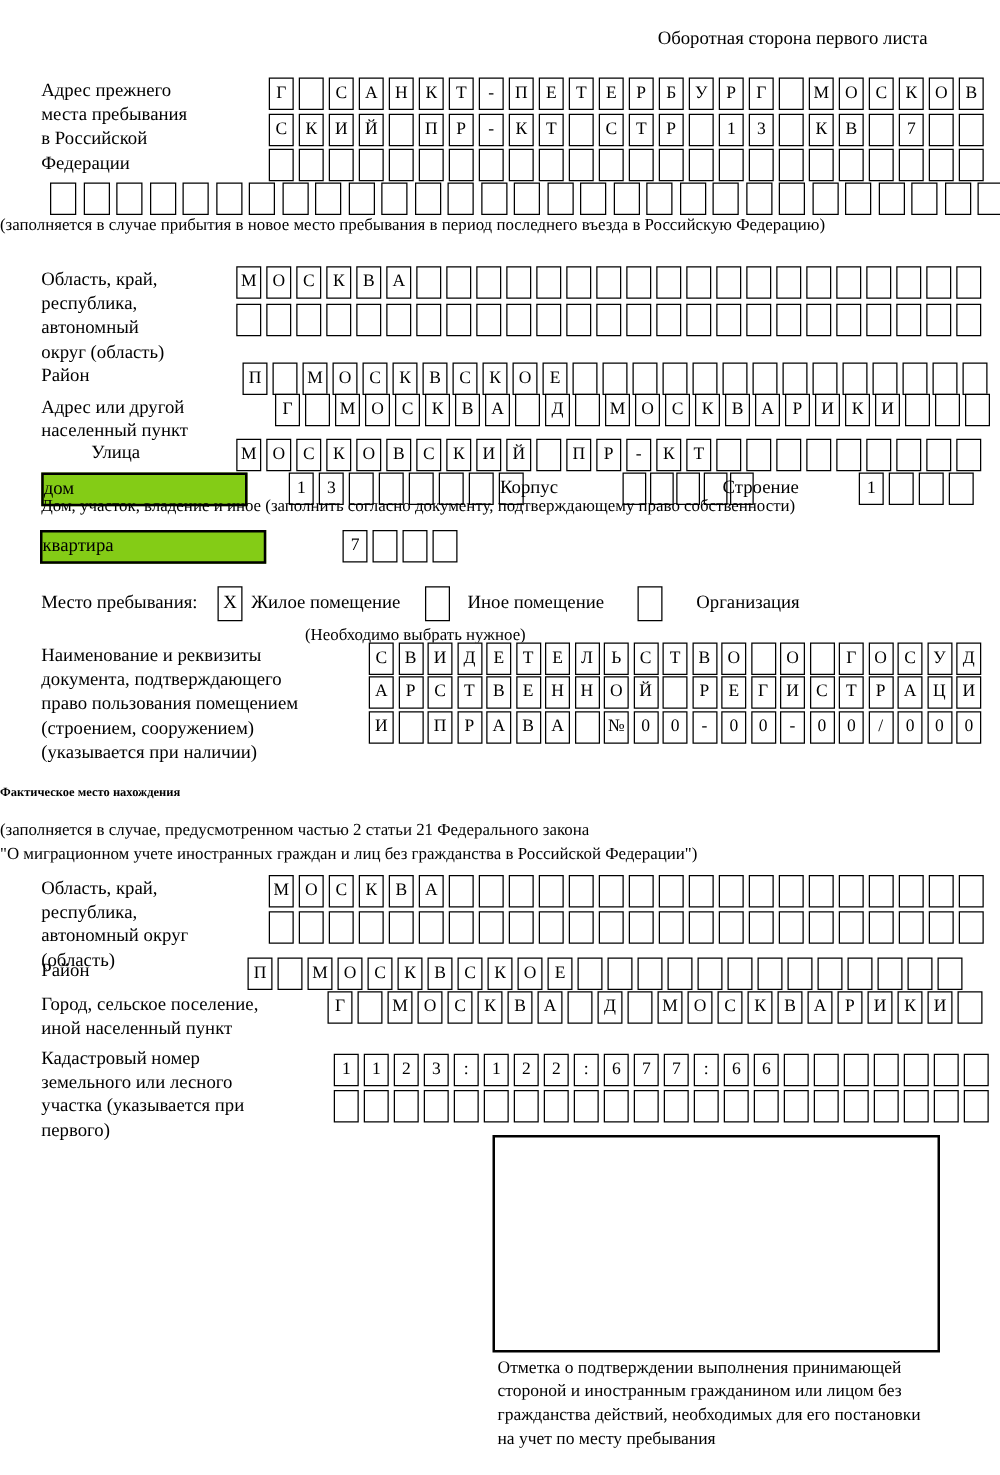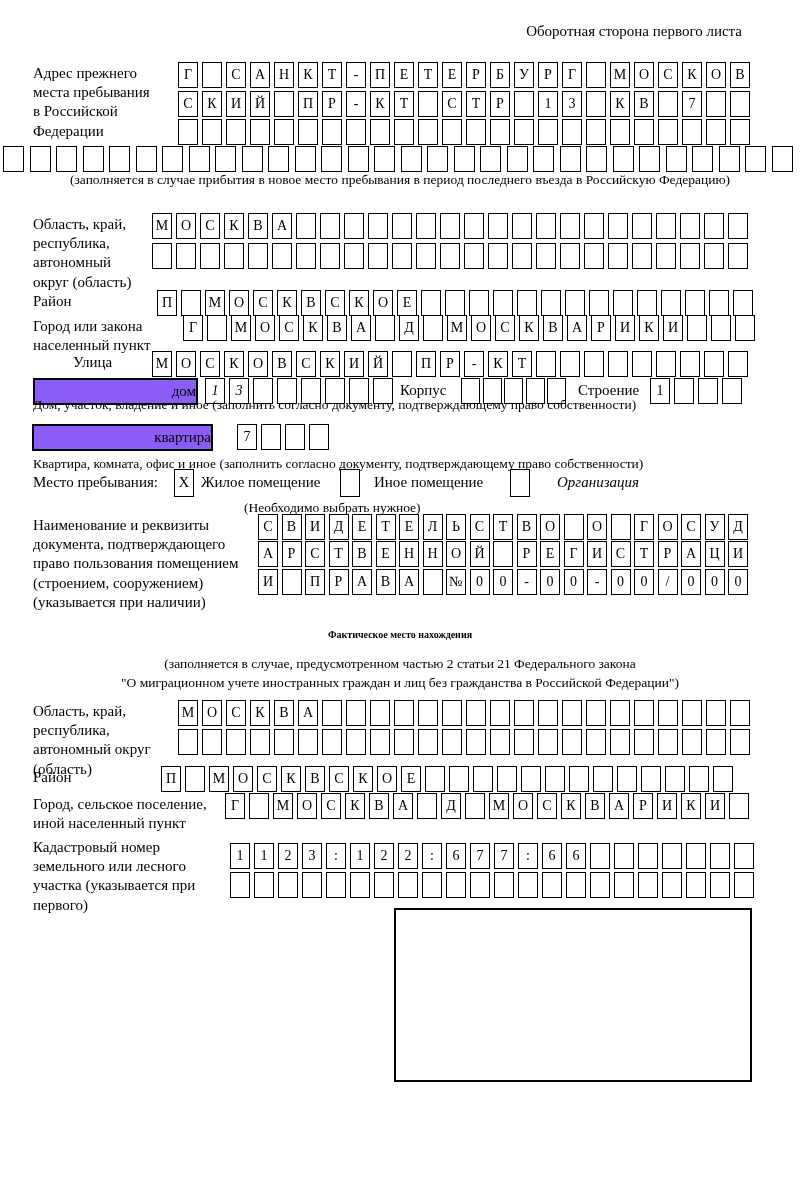--- a/index.html
+++ b/index.html
@@ -1,31 +1,31 @@
 <!DOCTYPE html>
 <html><head>
 <meta charset="utf-8">
 <style>
   html,body{margin:0;padding:0;background:#fff;}
   .page{position:relative;width:800px;height:1180px;background:#fff;color:#000;
         font-family:"Liberation Serif",serif;overflow:hidden;}
   .txt{position:absolute;font-size:15px;line-height:1.28;}
   .small{font-size:13.5px;}
   .bold{font-weight:bold;}
-  .center{text-align:center;}
+  .center{}
   .right{text-align:right;}
-  .boxrow{position:absolute;white-space:nowrap;}
+  .boxrow{position:absolute;white-space:nowrap;margin-left:37px;}
   .cell{display:inline-block;box-sizing:border-box;width:20px;height:26px;
         border:1.5px solid #000;margin-right:4px;text-align:center;
         font-size:14px;line-height:23px;vertical-align:top;background:#fff;}
   .boxrow.wide .cell{width:21px;margin-right:5.5px;}
   .boxrow.narrow .cell{margin-right:3.5px;}
   .boxrow.tight .cell{width:19px;margin-right:2.5px;}
   .labelbox{position:absolute;box-sizing:border-box;border:2px solid #000;height:27px;
-        text-align:right;font-size:15px;line-height:23px;background:#8b5cf6;}
+        text-align:left;font-size:15px;line-height:23px;background:#84cc16;}
   .checkcell{position:absolute;box-sizing:border-box;width:20px;height:28px;
         border:1.5px solid #000;text-align:center;font-size:15px;line-height:25px;background:#fff;}
   .markbox{position:absolute;box-sizing:border-box;border:2px solid #000;background:#fff;}
 </style>
 </head>
 <body>
 
 <div class="page">
 
   <div class="txt" style="top:64px;left:33px;width:122px;">Адрес прежнего места пребывания в Российской Федерации</div>
@@ -38,45 +38,44 @@
   <div class="txt small center" style="top:171px;left:0;width:800px;">(заполняется в случае прибытия в новое место пребывания в период последнего въезда в Российскую Федерацию)</div>
 
 
   <div class="txt" style="top:215px;left:33px;width:116px;">Область, край, республика, автономный округ (область)</div>
   <div class="boxrow" style="top:213px;left:152px;"><span class="cell">М</span><span class="cell">О</span><span class="cell">С</span><span class="cell">К</span><span class="cell">В</span><span class="cell">А</span><span class="cell"></span><span class="cell"></span><span class="cell"></span><span class="cell"></span><span class="cell"></span><span class="cell"></span><span class="cell"></span><span class="cell"></span><span class="cell"></span><span class="cell"></span><span class="cell"></span><span class="cell"></span><span class="cell"></span><span class="cell"></span><span class="cell"></span><span class="cell"></span><span class="cell"></span><span class="cell"></span><span class="cell"></span></div>
   <div class="boxrow" style="top:243px;left:152px;"><span class="cell"></span><span class="cell"></span><span class="cell"></span><span class="cell"></span><span class="cell"></span><span class="cell"></span><span class="cell"></span><span class="cell"></span><span class="cell"></span><span class="cell"></span><span class="cell"></span><span class="cell"></span><span class="cell"></span><span class="cell"></span><span class="cell"></span><span class="cell"></span><span class="cell"></span><span class="cell"></span><span class="cell"></span><span class="cell"></span><span class="cell"></span><span class="cell"></span><span class="cell"></span><span class="cell"></span><span class="cell"></span></div>
 
   <div class="txt" style="top:292px;left:33px;">Район</div>
   <div class="boxrow" style="top:290px;left:157px;"><span class="cell">П</span><span class="cell"></span><span class="cell">М</span><span class="cell">О</span><span class="cell">С</span><span class="cell">К</span><span class="cell">В</span><span class="cell">С</span><span class="cell">К</span><span class="cell">О</span><span class="cell">Е</span><span class="cell"></span><span class="cell"></span><span class="cell"></span><span class="cell"></span><span class="cell"></span><span class="cell"></span><span class="cell"></span><span class="cell"></span><span class="cell"></span><span class="cell"></span><span class="cell"></span><span class="cell"></span><span class="cell"></span><span class="cell"></span></div>
 
-  <div class="txt" style="top:317px;left:33px;width:150px;">Город или закона населенный пункт</div>
+  <div class="txt" style="top:317px;left:33px;width:150px;">Адрес или другой населенный пункт</div>
   <div class="boxrow" style="top:315px;left:183px;"><span class="cell">Г</span><span class="cell"></span><span class="cell">М</span><span class="cell">О</span><span class="cell">С</span><span class="cell">К</span><span class="cell">В</span><span class="cell">А</span><span class="cell"></span><span class="cell">Д</span><span class="cell"></span><span class="cell">М</span><span class="cell">О</span><span class="cell">С</span><span class="cell">К</span><span class="cell">В</span><span class="cell">А</span><span class="cell">Р</span><span class="cell">И</span><span class="cell">К</span><span class="cell">И</span><span class="cell"></span><span class="cell"></span><span class="cell"></span></div>
 
   <div class="txt" style="top:353px;left:33px;margin-left:40px;">Улица</div>
   <div class="boxrow" style="top:351px;left:152px;"><span class="cell">М</span><span class="cell">О</span><span class="cell">С</span><span class="cell">К</span><span class="cell">О</span><span class="cell">В</span><span class="cell">С</span><span class="cell">К</span><span class="cell">И</span><span class="cell">Й</span><span class="cell"></span><span class="cell">П</span><span class="cell">Р</span><span class="cell">-</span><span class="cell">К</span><span class="cell">Т</span><span class="cell"></span><span class="cell"></span><span class="cell"></span><span class="cell"></span><span class="cell"></span><span class="cell"></span><span class="cell"></span><span class="cell"></span><span class="cell"></span></div>
 
   <div class="labelbox" style="top:378px;left:33px;width:165px;">дом</div>
-  <div class="boxrow" style="top:378px;left:205px;font-style:italic;"><span class="cell">1</span><span class="cell">3</span><span class="cell"></span><span class="cell"></span><span class="cell"></span><span class="cell"></span><span class="cell"></span><span class="cell"></span></div>
+  <div class="boxrow" style="top:378px;left:194px;"><span class="cell">1</span><span class="cell">3</span><span class="cell"></span><span class="cell"></span><span class="cell"></span><span class="cell"></span><span class="cell"></span><span class="cell"></span></div>
   <div class="txt" style="top:381px;left:400px;">Корпус</div>
   <div class="boxrow tight" style="top:378px;left:461px;"><span class="cell"></span><span class="cell"></span><span class="cell"></span><span class="cell"></span><span class="cell"></span></div>
   <div class="txt" style="top:381px;left:578px;">Строение</div>
   <div class="boxrow" style="top:378px;left:650px;"><span class="cell">1</span><span class="cell"></span><span class="cell"></span><span class="cell"></span></div>
   <div class="txt small" style="top:396px;left:33px;width:760px;">Дом, участок, владение и иное (заполнить согласно документу, подтверждающему право собственности)</div>
 
   <div class="labelbox" style="top:424px;left:32px;width:181px;">квартира</div>
   <div class="boxrow" style="top:424px;left:237px;"><span class="cell">7</span><span class="cell"></span><span class="cell"></span><span class="cell"></span></div>
-  <div class="txt small" style="top:455px;left:33px;width:760px;">Квартира, комната, офис и иное (заполнить согласно документу, подтверждающему право собственности)</div>
 
   <div class="txt" style="top:473px;left:33px;">Место пребывания:</div>
   <div class="checkcell" style="top:469px;left:174px;">X</div>
   <div class="txt" style="top:473px;left:201px;">Жилое помещение</div>
   <div class="checkcell" style="top:469px;left:340px;"></div>
   <div class="txt" style="top:473px;left:374px;">Иное помещение</div>
   <div class="checkcell" style="top:469px;left:510px;"></div>
-  <div class="txt" style="top:473px;left:557px;font-style:italic;">Организация</div>
+  <div class="txt" style="top:473px;left:557px;">Организация</div>
   <div class="txt small" style="top:499px;left:244px;">(Необходимо выбрать нужное)</div>
 
   <div class="txt" style="top:516px;left:33px;width:208px;">Наименование и реквизиты документа, подтверждающего право пользования помещением (строением, сооружением) (указывается при наличии)</div>
   <div class="boxrow narrow" style="top:514px;left:258px;"><span class="cell">С</span><span class="cell">В</span><span class="cell">И</span><span class="cell">Д</span><span class="cell">Е</span><span class="cell">Т</span><span class="cell">Е</span><span class="cell">Л</span><span class="cell">Ь</span><span class="cell">С</span><span class="cell">Т</span><span class="cell">В</span><span class="cell">О</span><span class="cell"></span><span class="cell">О</span><span class="cell"></span><span class="cell">Г</span><span class="cell">О</span><span class="cell">С</span><span class="cell">У</span><span class="cell">Д</span></div>
   <div class="boxrow narrow" style="top:541px;left:258px;"><span class="cell">А</span><span class="cell">Р</span><span class="cell">С</span><span class="cell">Т</span><span class="cell">В</span><span class="cell">Е</span><span class="cell">Н</span><span class="cell">Н</span><span class="cell">О</span><span class="cell">Й</span><span class="cell"></span><span class="cell">Р</span><span class="cell">Е</span><span class="cell">Г</span><span class="cell">И</span><span class="cell">С</span><span class="cell">Т</span><span class="cell">Р</span><span class="cell">А</span><span class="cell">Ц</span><span class="cell">И</span></div>
   <div class="boxrow narrow" style="top:569px;left:258px;"><span class="cell">И</span><span class="cell"></span><span class="cell">П</span><span class="cell">Р</span><span class="cell">А</span><span class="cell">В</span><span class="cell">А</span><span class="cell"></span><span class="cell">№</span><span class="cell">0</span><span class="cell">0</span><span class="cell">-</span><span class="cell">0</span><span class="cell">0</span><span class="cell">-</span><span class="cell">0</span><span class="cell">0</span><span class="cell">/</span><span class="cell">0</span><span class="cell">0</span><span class="cell">0</span></div>
 
   <div class="txt bold center" style="top:629px;left:0;width:800px;font-size:10px;">Фактическое место нахождения</div>
   <div class="txt small center" style="top:655px;left:0;width:800px;">(заполняется в случае, предусмотренном частью 2 статьи 21 Федерального закона</div>
   <div class="txt small center" style="top:674px;left:0;width:800px;">"О миграционном учете иностранных граждан и лиц без гражданства в Российской Федерации")</div>
@@ -89,14 +88,15 @@
   <div class="boxrow" style="top:766px;left:161px;"><span class="cell">П</span><span class="cell"></span><span class="cell">М</span><span class="cell">О</span><span class="cell">С</span><span class="cell">К</span><span class="cell">В</span><span class="cell">С</span><span class="cell">К</span><span class="cell">О</span><span class="cell">Е</span><span class="cell"></span><span class="cell"></span><span class="cell"></span><span class="cell"></span><span class="cell"></span><span class="cell"></span><span class="cell"></span><span class="cell"></span><span class="cell"></span><span class="cell"></span><span class="cell"></span><span class="cell"></span><span class="cell"></span></div>
 
   <div class="txt" style="top:795px;left:33px;width:200px;">Город, сельское поселение, иной населенный пункт</div>
   <div class="boxrow" style="top:793px;left:225px;"><span class="cell">Г</span><span class="cell"></span><span class="cell">М</span><span class="cell">О</span><span class="cell">С</span><span class="cell">К</span><span class="cell">В</span><span class="cell">А</span><span class="cell"></span><span class="cell">Д</span><span class="cell"></span><span class="cell">М</span><span class="cell">О</span><span class="cell">С</span><span class="cell">К</span><span class="cell">В</span><span class="cell">А</span><span class="cell">Р</span><span class="cell">И</span><span class="cell">К</span><span class="cell">И</span><span class="cell"></span></div>
 
   <div class="txt" style="top:838px;left:33px;width:185px;">Кадастровый номер земельного или лесного участка (указывается при первого)</div>
   <div class="boxrow" style="top:843px;left:230px;"><span class="cell">1</span><span class="cell">1</span><span class="cell">2</span><span class="cell">3</span><span class="cell">:</span><span class="cell">1</span><span class="cell">2</span><span class="cell">2</span><span class="cell">:</span><span class="cell">6</span><span class="cell">7</span><span class="cell">7</span><span class="cell">:</span><span class="cell">6</span><span class="cell">6</span><span class="cell"></span><span class="cell"></span><span class="cell"></span><span class="cell"></span><span class="cell"></span><span class="cell"></span><span class="cell"></span></div>
   <div class="boxrow" style="top:872px;left:230px;"><span class="cell"></span><span class="cell"></span><span class="cell"></span><span class="cell"></span><span class="cell"></span><span class="cell"></span><span class="cell"></span><span class="cell"></span><span class="cell"></span><span class="cell"></span><span class="cell"></span><span class="cell"></span><span class="cell"></span><span class="cell"></span><span class="cell"></span><span class="cell"></span><span class="cell"></span><span class="cell"></span><span class="cell"></span><span class="cell"></span><span class="cell"></span><span class="cell"></span></div>
 
   <div class="markbox" style="top:908px;left:394px;width:358px;height:174px;"></div>
+  <div class="txt center" style="top:1086px;left:398px;width:345px;font-size:14px;line-height:1.35;">Отметка о подтверждении выполнения принимающей стороной и иностранным гражданином или лицом без гражданства действий, необходимых для его постановки на учет по месту пребывания</div>
 
 </div>
 
 </body></html>

